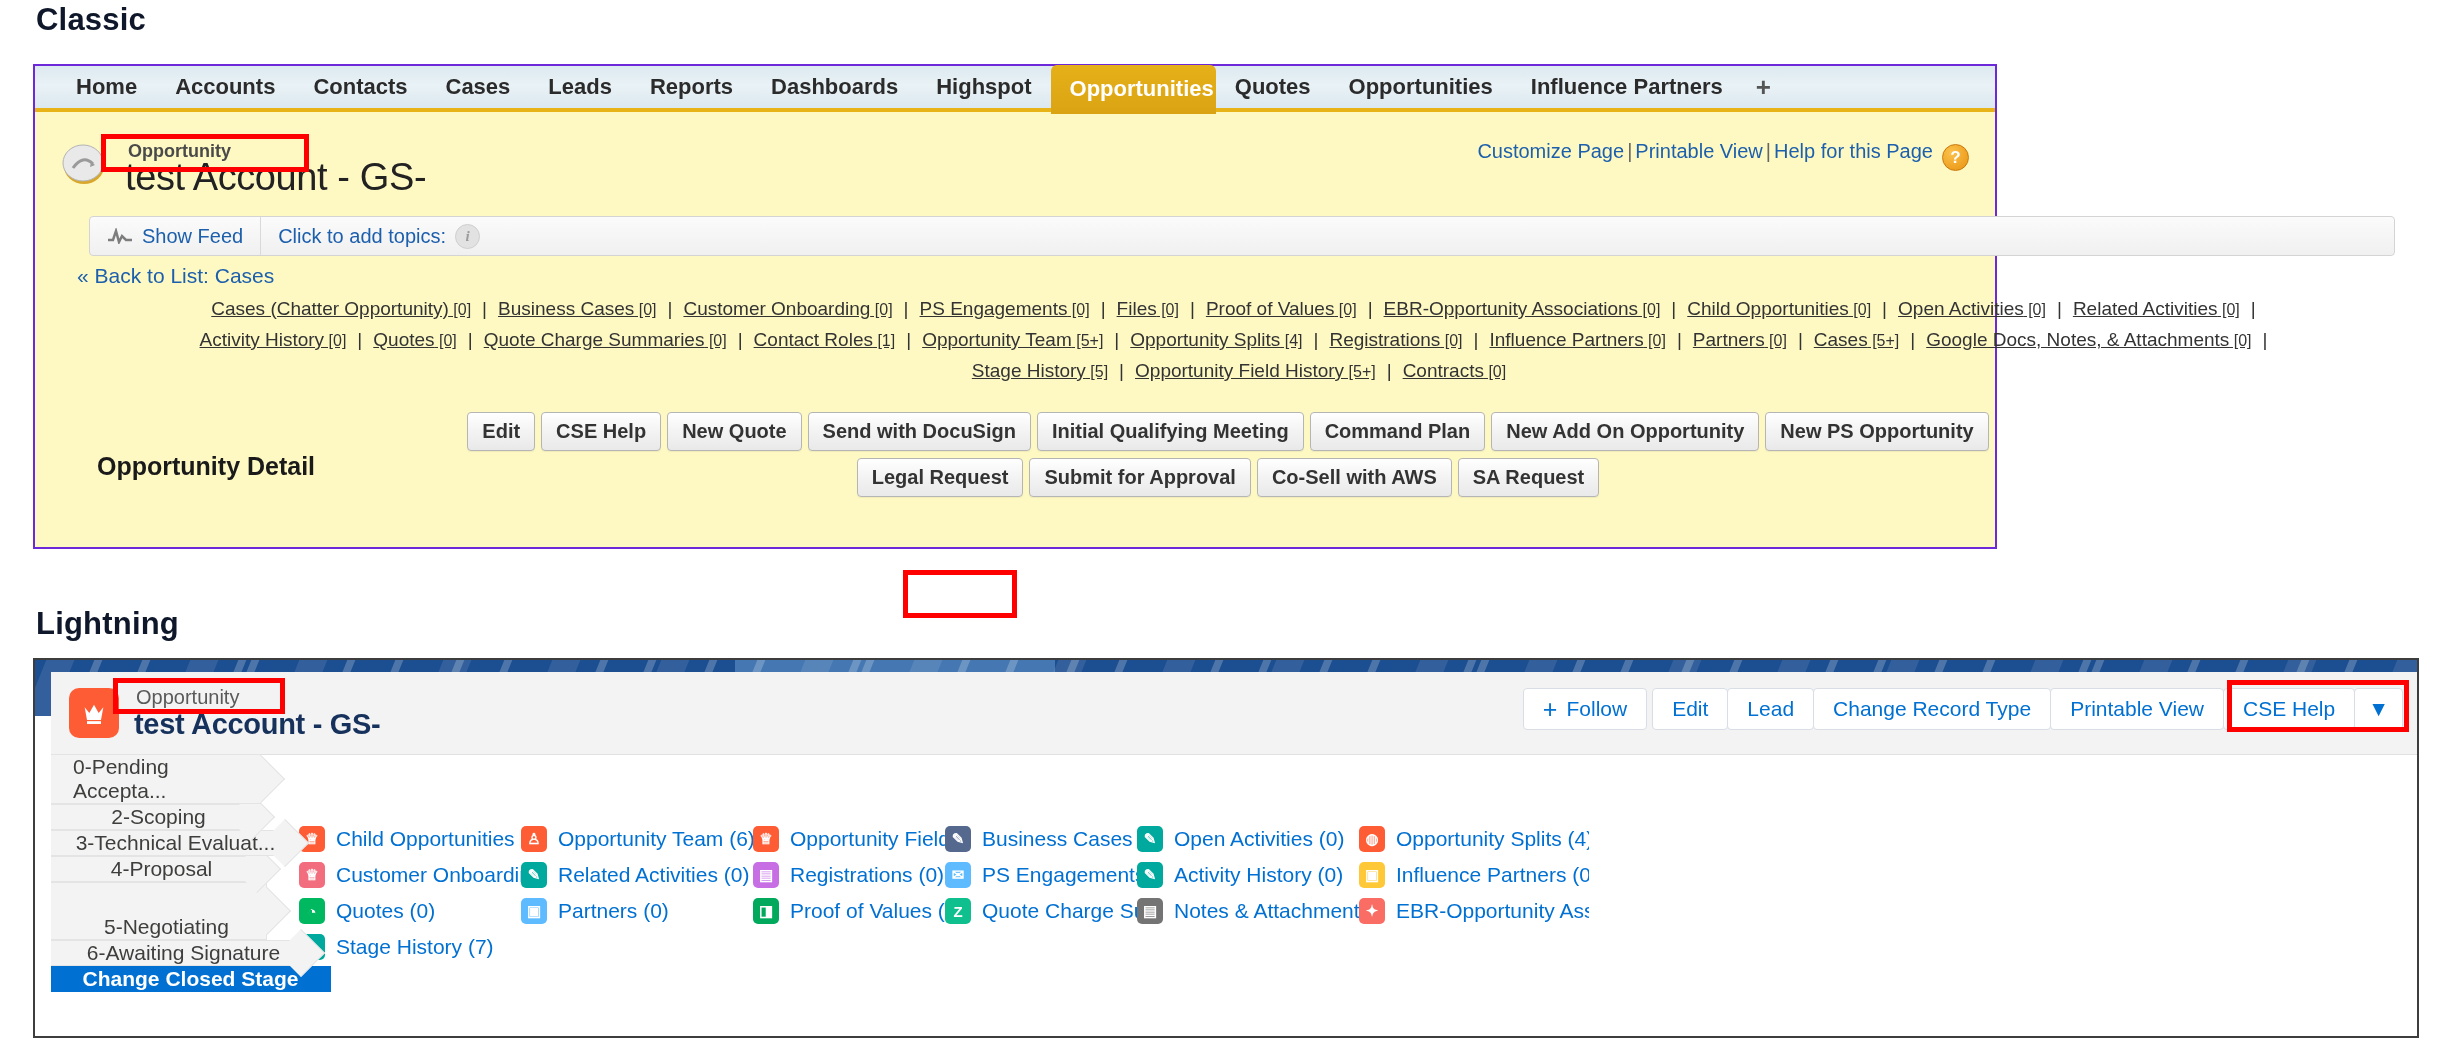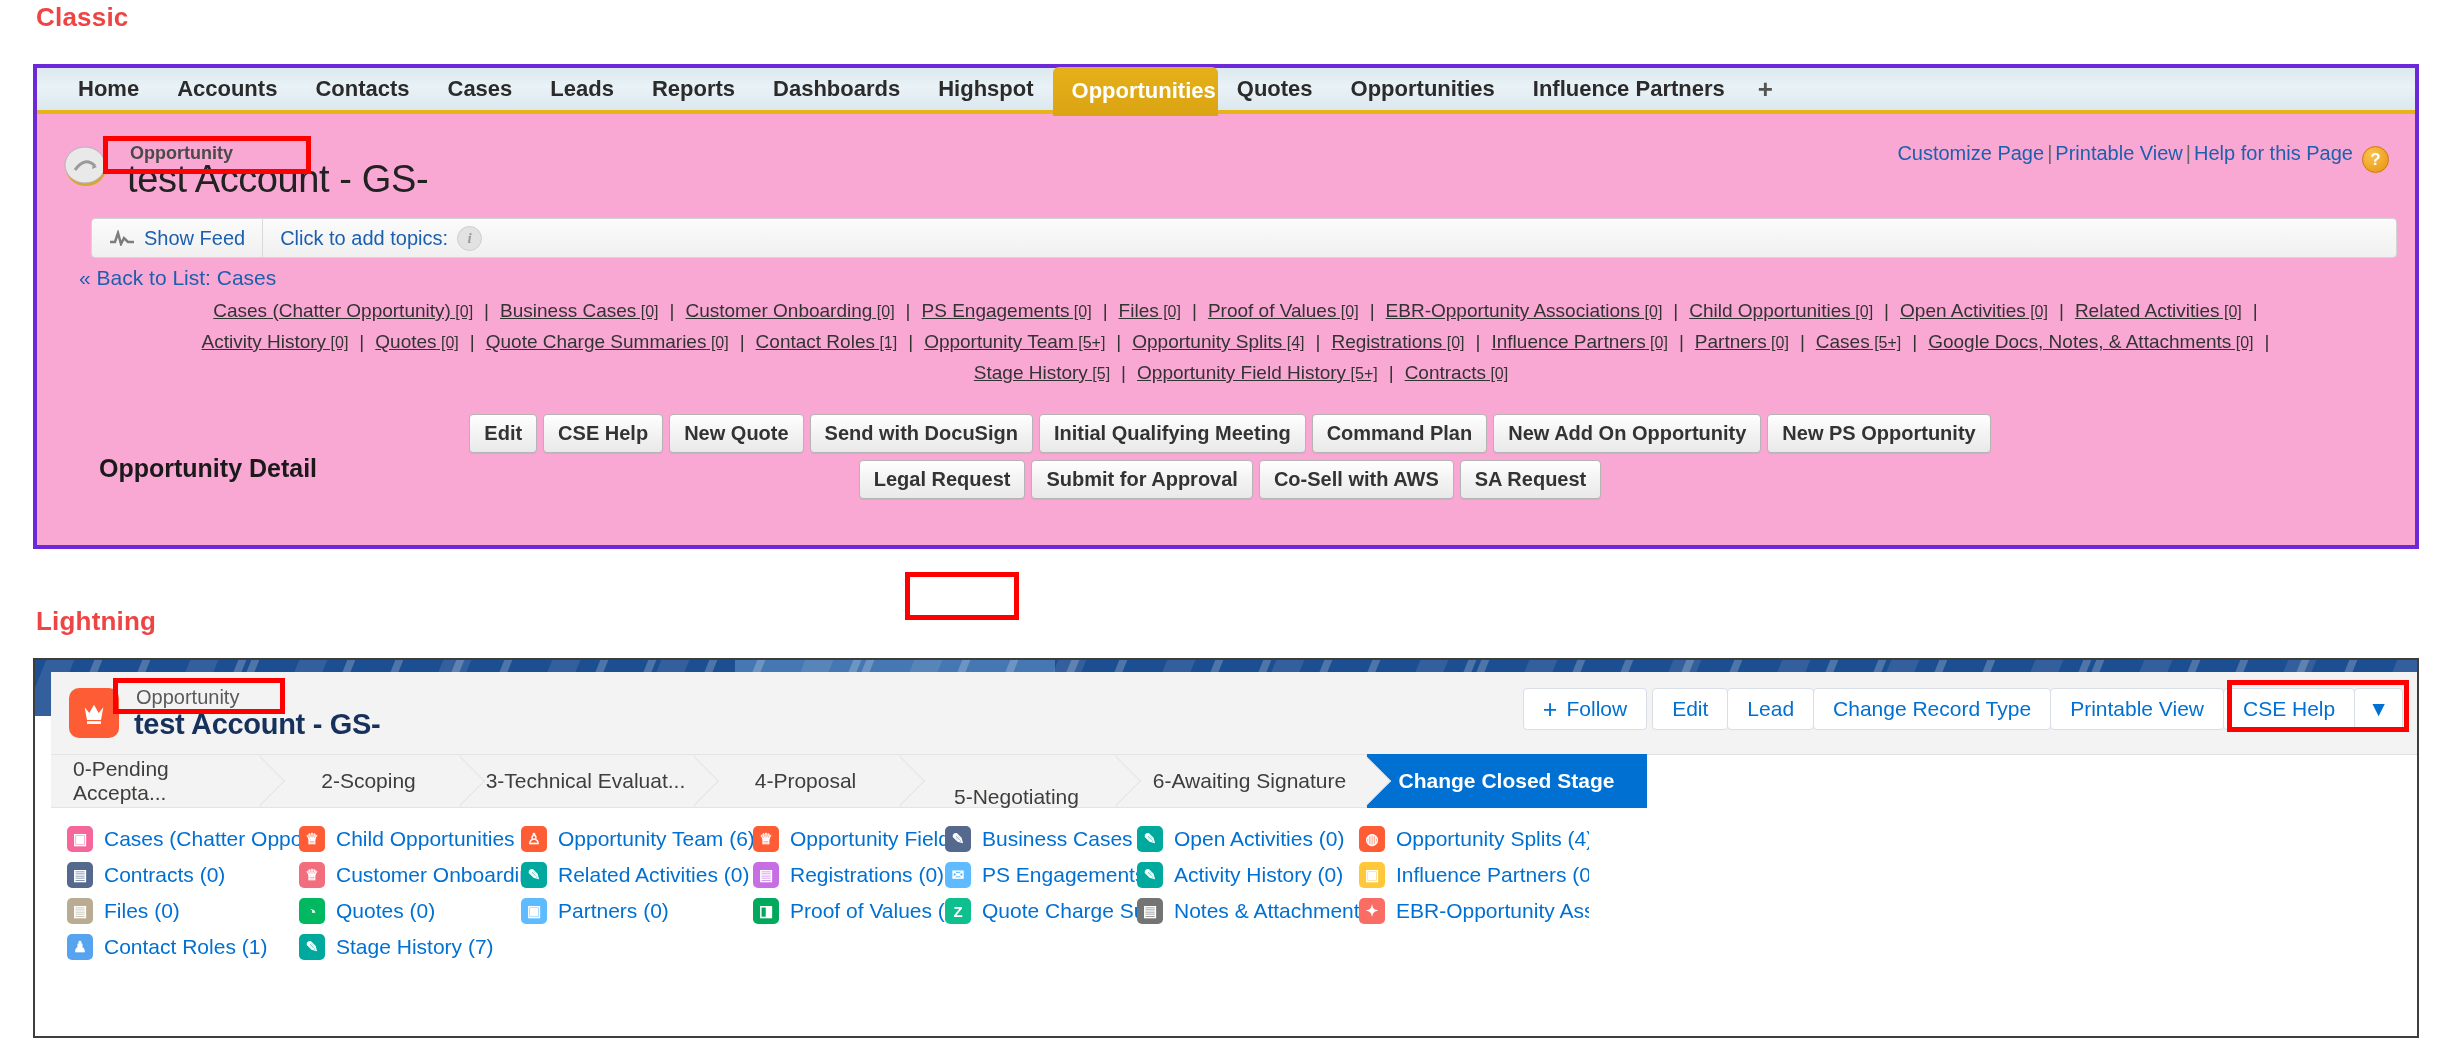--- a/index.html
+++ b/index.html
@@ -8,33 +8,33 @@
     background:#ffffff;
     font-family:"Liberation Sans", sans-serif;
     -webkit-font-smoothing:antialiased;
     overflow:hidden;
   }
   .page{position:relative;width:2454px;height:1060px;}
 
   
   .section-caption{
     position:absolute;
-    color:#ef4444;
+    color:#0f172a;
     font-weight:bold;
-    font-size:26px;
+    font-size:31px;
     letter-spacing:.2px;
   }
   #cap-classic{left:36px;top:2px;}
   #cap-lightning{left:36px;top:606px;}
 
   
   .classic{
-    position:absolute;left:33px;top:64px;width:2386px;height:485px;
-    border:4px solid #6d28d9;
-    background:#f9a8d4;
+    position:absolute;left:33px;top:64px;width:1964px;height:485px;
+    border:2px solid #6d28d9;
+    background:#fef9c3;
     box-sizing:border-box;
   }
   .classic-tabbar{
     height:46px;
     background:linear-gradient(to bottom,#dce9f0 0%,#e9f2f6 45%,#dbe8ef 100%);
     border-bottom:4px solid #e8b317;
     display:flex;align-items:center;
     padding-left:22px;
     box-sizing:border-box;
   }
@@ -198,21 +198,21 @@
     padding:8px 19px;white-space:nowrap;
     display:flex;align-items:center;gap:9px;
     border-radius:4px;margin-left:-1px;
   }
   .ltbtn:first-child{border-radius:4px;margin-left:0;margin-right:6px;}
   .ltbtn.caret{padding:8px 13px;}
   #redbox-cse-lt{right:8px;top:8px;width:182px;height:52px;}
 
   .lt-path{
     position:absolute;left:0;top:82px;width:100%;height:54px;
-    display:flex;align-items:stretch;
+    display:flex;align-items:stretch;flex-direction:column;
   }
   .stage{
     position:relative;
     background:#f3f3f3;border:1px solid #e4e4e4;border-left:none;
     display:flex;align-items:center;justify-content:center;
     font-size:21px;color:#3e3e3c;
     padding:0 6px 0 22px;
     box-sizing:border-box;
   }
   .stage:after{

